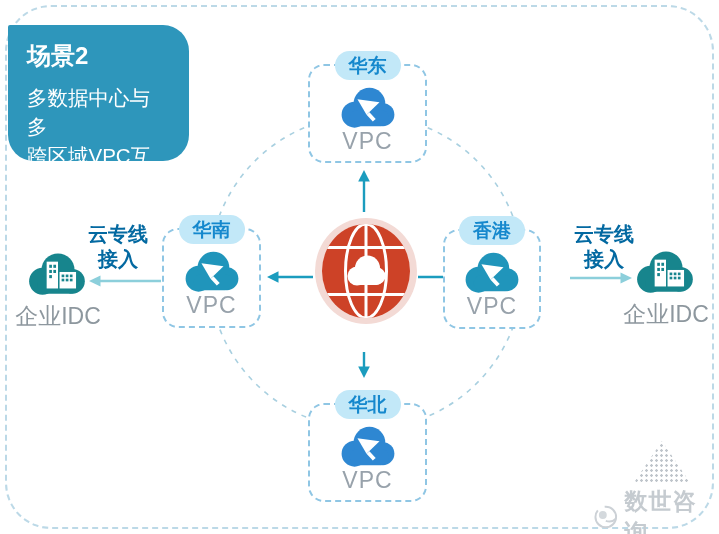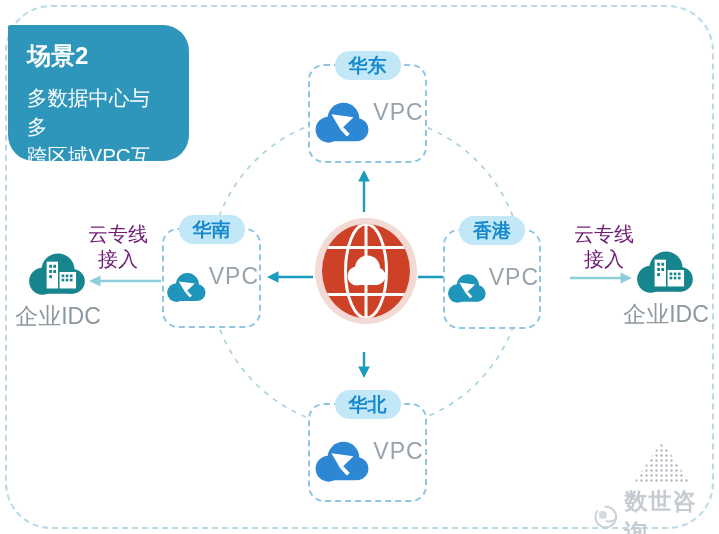--- a/index.html
+++ b/index.html
@@ -18,21 +18,21 @@
     position:absolute; left:8px; top:25px; width:181px; height:136px;
     background:#2e96bb; color:#fff; border-radius:2px 26px 26px 26px;
     box-sizing:border-box; padding:15px 30px 0 19px;
   }
   .title-card .heading { font-size:24px; font-weight:bold; margin:0 0 11px 0; }
   .title-card .sub { font-size:20.5px; font-weight:400; margin:0; line-height:1.42; }
 
   
   .node {
     position:absolute; background:#fff; border:2px dashed #8fc6e4; border-radius:16px;
-    box-sizing:border-box; display:flex; flex-direction:row; align-items:center;justify-content:center;
+    box-sizing:border-box; display:flex; flex-direction:column; align-items:center;
   }
   .node .pill {
     position:absolute; top:-15px; left:50%; transform:translateX(-50%);
     background:#c2e8f8; color:#1588cd; font-size:19px; font-weight:bold;
     height:29px; line-height:29px; padding:0 14px; border-radius:15px; white-space:nowrap;
   }
   .node .cloud { margin-top:17px; }
   .vpc-label { color:#98a2ab; font-size:23px; letter-spacing:1px; margin-top:-3px; }
   .vpc-blue { color:#2e87d2; }
   .vpc-teal { color:#2095bb; }
@@ -44,21 +44,21 @@
     position:absolute; left:316px; top:321px; width:102px; text-align:center;
     font-size:26px; font-weight:600; color:#161616;
   }
 
   
   .idc { position:absolute; display:flex; flex-direction:column; align-items:center;text-align:right; }
   .idc-label { color:#8d979e; font-size:23px; margin-top:1px; white-space:nowrap; }
 
   .line-label {
     position:absolute; width:84px; text-align:center;
-    font-size:20px; font-weight:400; color:#701a75; line-height:25px;
+    font-size:20px; font-weight:700; color:#0369a1; line-height:25px;
   }
 
   
   .dots-triangle {
     position:absolute; left:633px; top:441px; width:58px; height:43px;
     clip-path:polygon(50% 0, 100% 100%, 0 100%);
     background-image:radial-gradient(circle,#b4bbc2 1.1px, transparent 1.5px);
     background-size:5px 5px; background-position:1px 2px; opacity:.85;
   }
   .brand {

